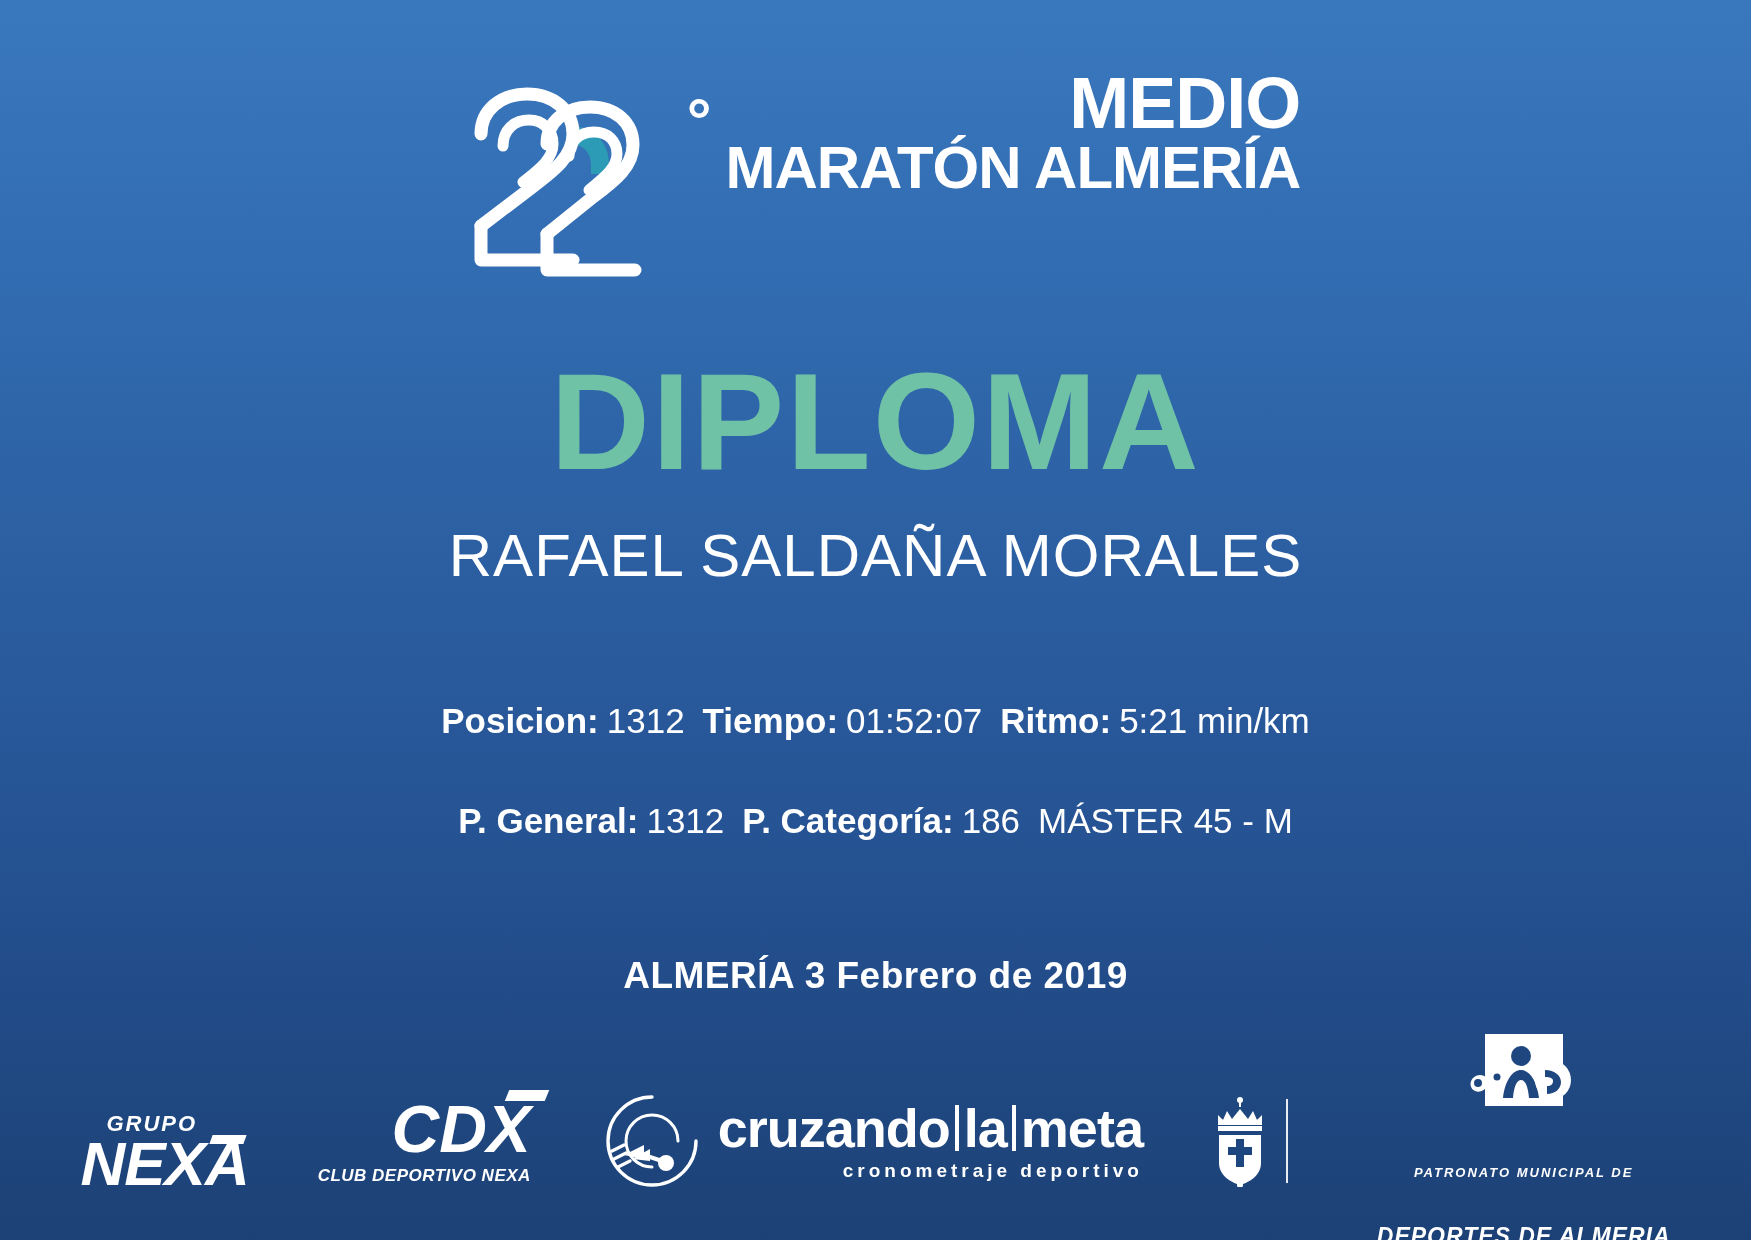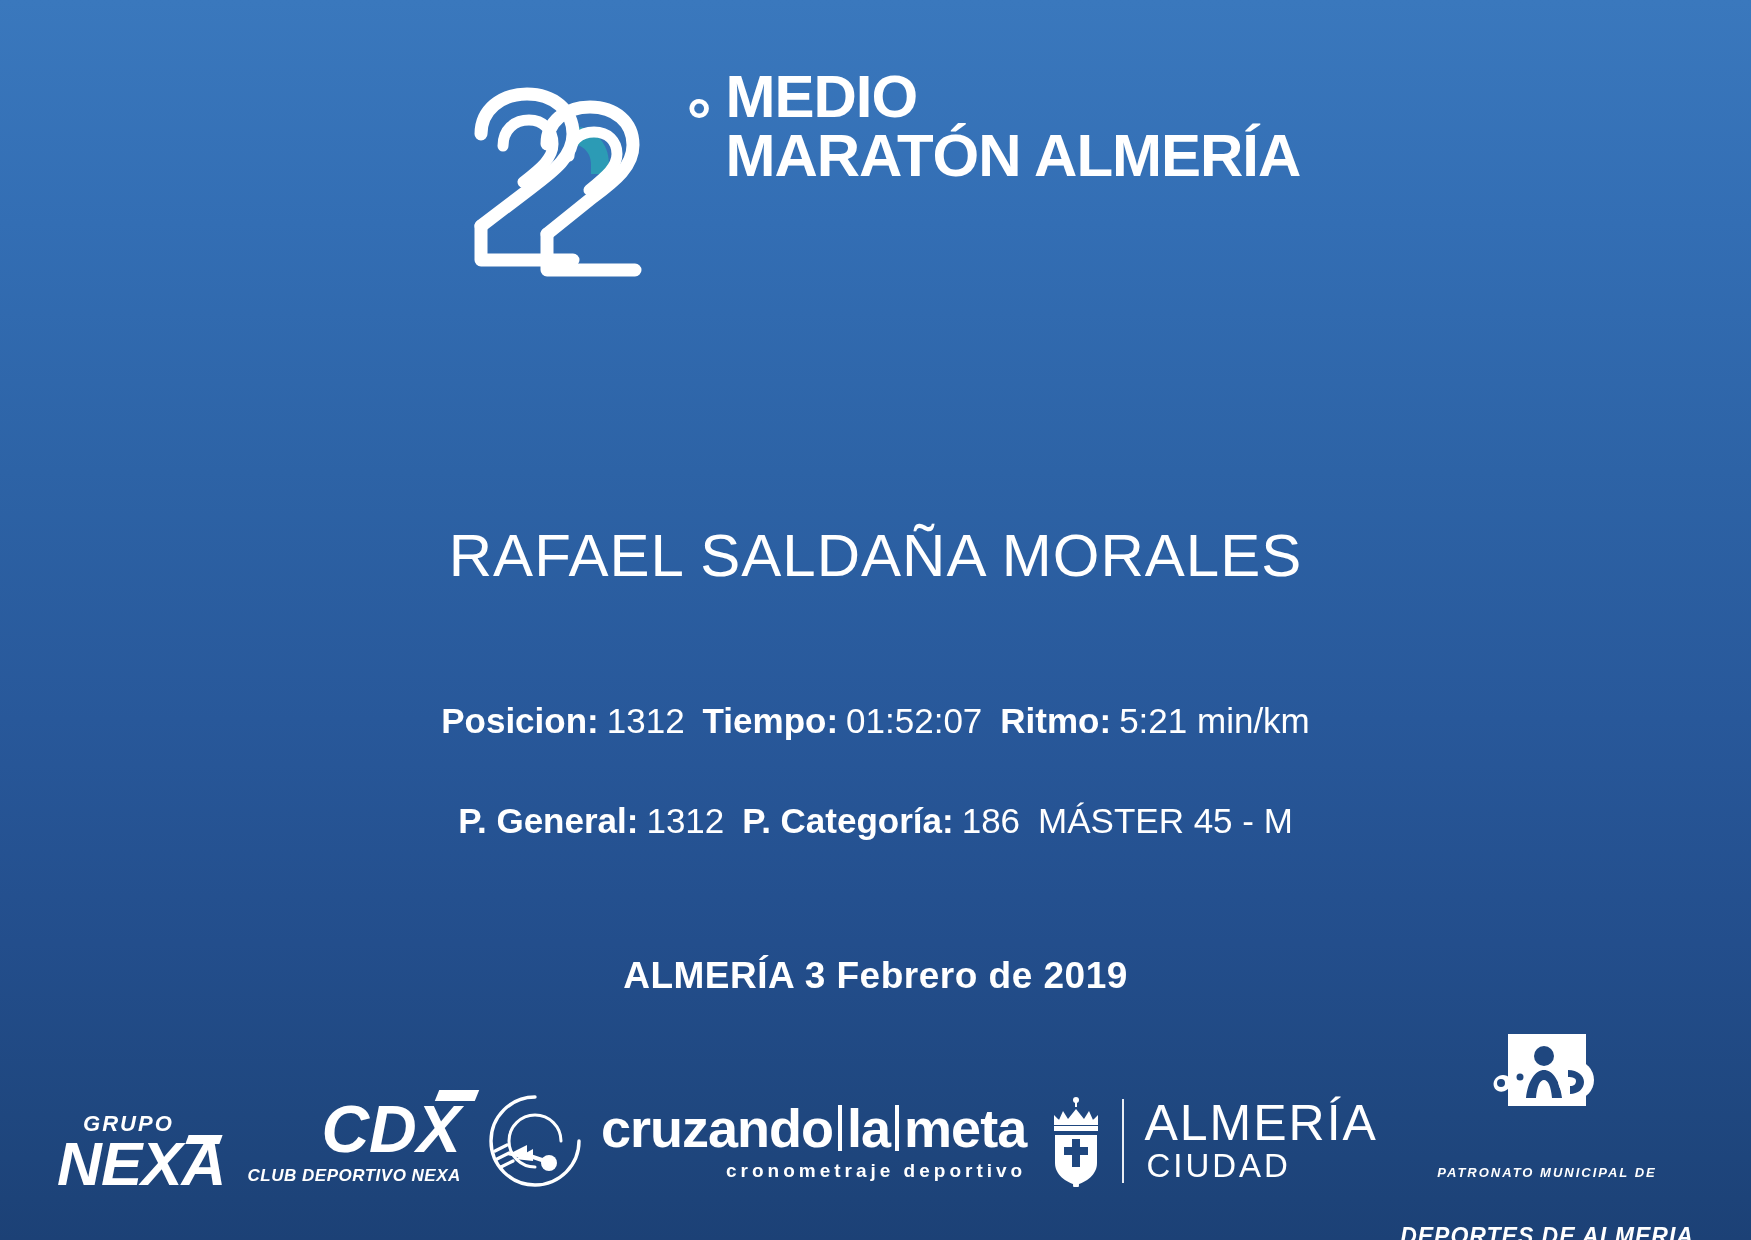--- a/index.html
+++ b/index.html
@@ -56,21 +56,21 @@
     margin-top: 6px;
   }
   .title-line {
     color: #ffffff;
     font-weight: 700;
     letter-spacing: -1px;
     line-height: 0.98;
     white-space: nowrap;
     text-transform: uppercase;
   }
-  .title-line.l1 { font-size: 60px; }
+  .title-line.l1 { font-size: 72px; text-align: right; }
   .title-line.l2 { font-size: 60px; }
 
   
   .diploma-word {
     position: absolute;
     top: 352px;
     left: 0;
     width: 100%;
     text-align: center;
     color: #6fc2a5;
@@ -315,20 +315,21 @@
     </div>
 
     <div class="deg">°</div>
 
     <div class="title-block">
       <div class="title-line l1">MEDIO</div>
       <div class="title-line l2">MARATÓN ALMERÍA</div>
     </div>
   </div>
 
+  <div class="diploma-word">DIPLOMA</div>
 
   <div class="athlete-name">RAFAEL  SALDAÑA MORALES</div>
 
   <div class="stats-row r1">
     <span class="k">Posicion:</span><span class="gap-sm"></span><span class="v">1312</span><span class="gap"></span><span class="k">Tiempo:</span><span class="gap-sm"></span><span class="v">01:52:07</span><span class="gap"></span><span class="k">Ritmo:</span><span class="gap-sm"></span><span class="v">5:21 min/km</span>
   </div>
 
   <div class="stats-row r2">
     <span class="k">P. General:</span><span class="gap-sm"></span><span class="v">1312</span><span class="gap"></span><span class="k">P. Categoría:</span><span class="gap-sm"></span><span class="v">186</span><span class="gap"></span><span class="v">MÁSTER 45 - M</span>
   </div>
@@ -401,24 +402,20 @@
               <circle cx="32" cy="24" r="2.4"></circle>
             <circle cx="39" cy="25" r="2.4"></circle>
               <circle cx="46" cy="27" r="2.4"></circle>
           </g>
           <path d="M7 40 L49 40 L49 68 C49 80 38 87 28 90 C18 87 7 80 7 68 Z" fill="#ffffff"></path>
           <path d="M24 44 L32 44 L32 52 L40 52 L40 60 L32 60 L32 72 L24 72 L24 60 L16 60 L16 52 L24 52 Z" fill="#1f477f"></path>
           <circle cx="28" cy="90" r="3" fill="#ffffff"></circle>
         </svg>
       </div>
       <div class="alm-divider"></div>
-      <div class="alm-text">
-        <div class="alm-main">ALMERÍA</div>
-        <div class="alm-sub">CIUDAD</div>
-      </div>
     </div>
 
     <div class="sponsor pat">
       <div class="pat-box">
         <svg viewBox="0 0 118 82" xmlns="http://www.w3.org/2000/svg">
           <rect x="20" y="0" width="78" height="72" fill="#ffffff"></rect>
           <g fill="#1f477f">
             <circle cx="56" cy="22" r="10"></circle>
             <path d="M38 64 C40 46 48 36 56 36 C64 36 72 46 74 64 L64 64 C63 52 60 46 56 46 C52 46 49 52 48 64 Z"></path>
           </g>

